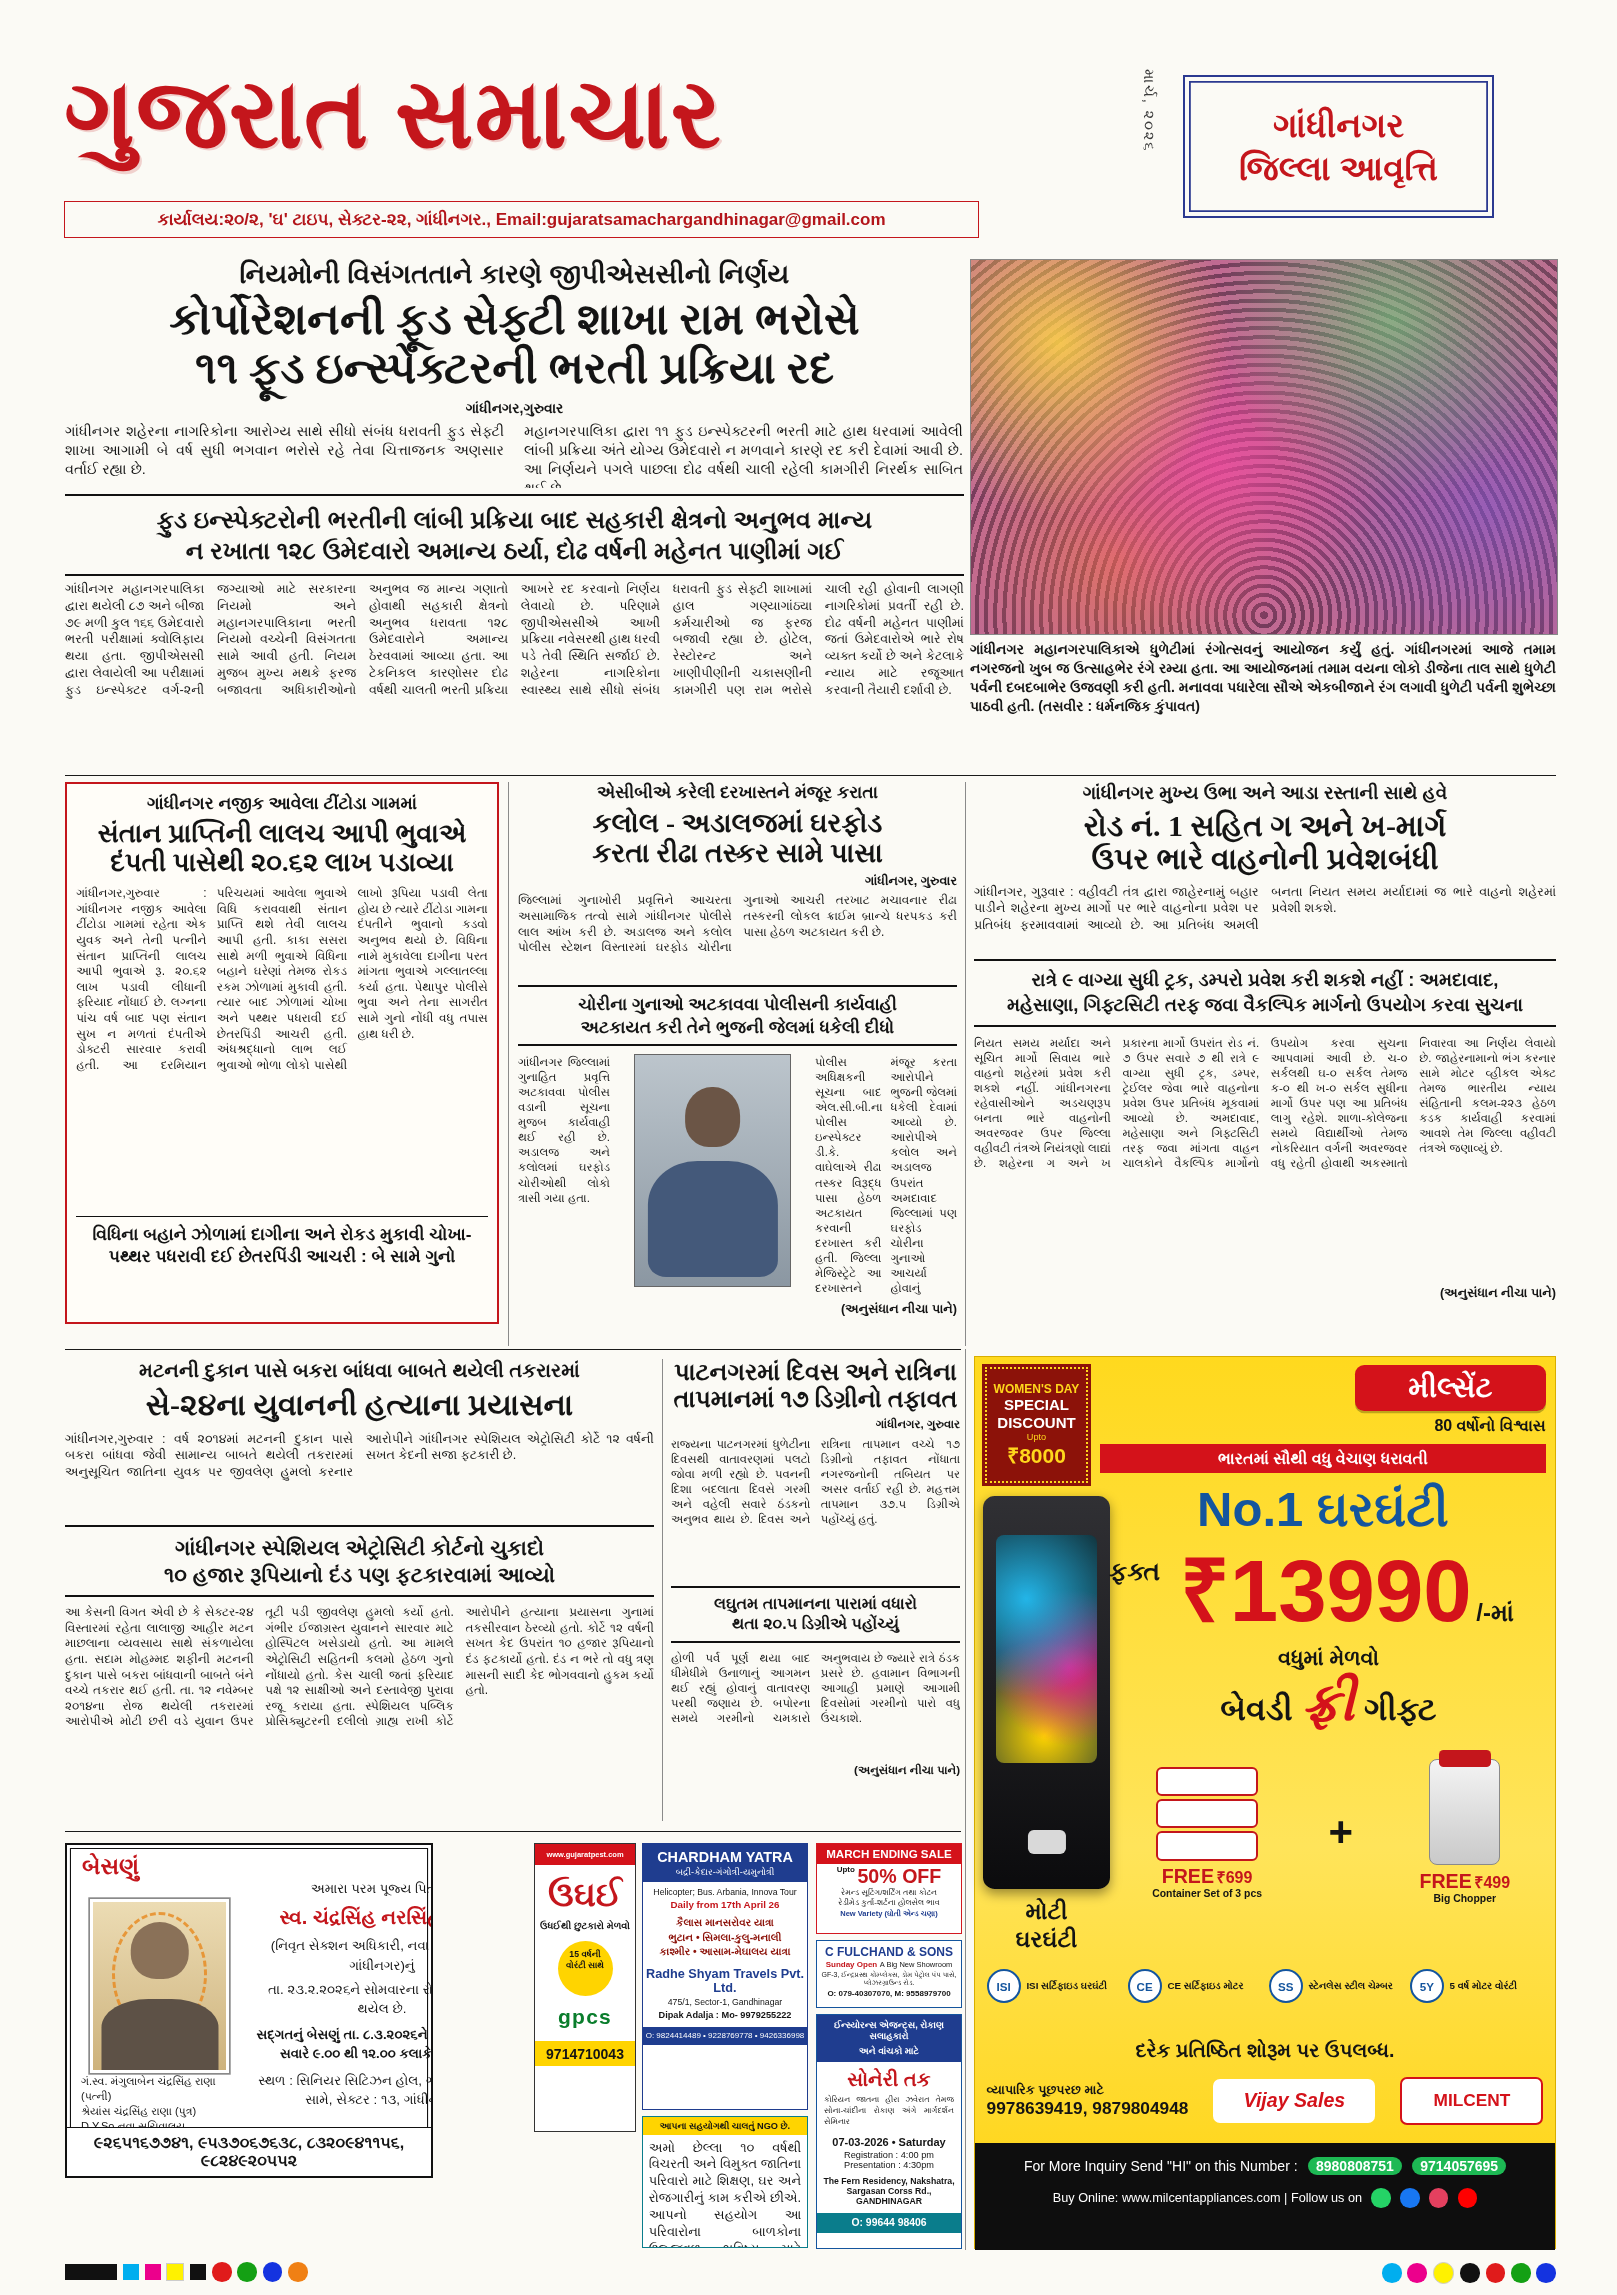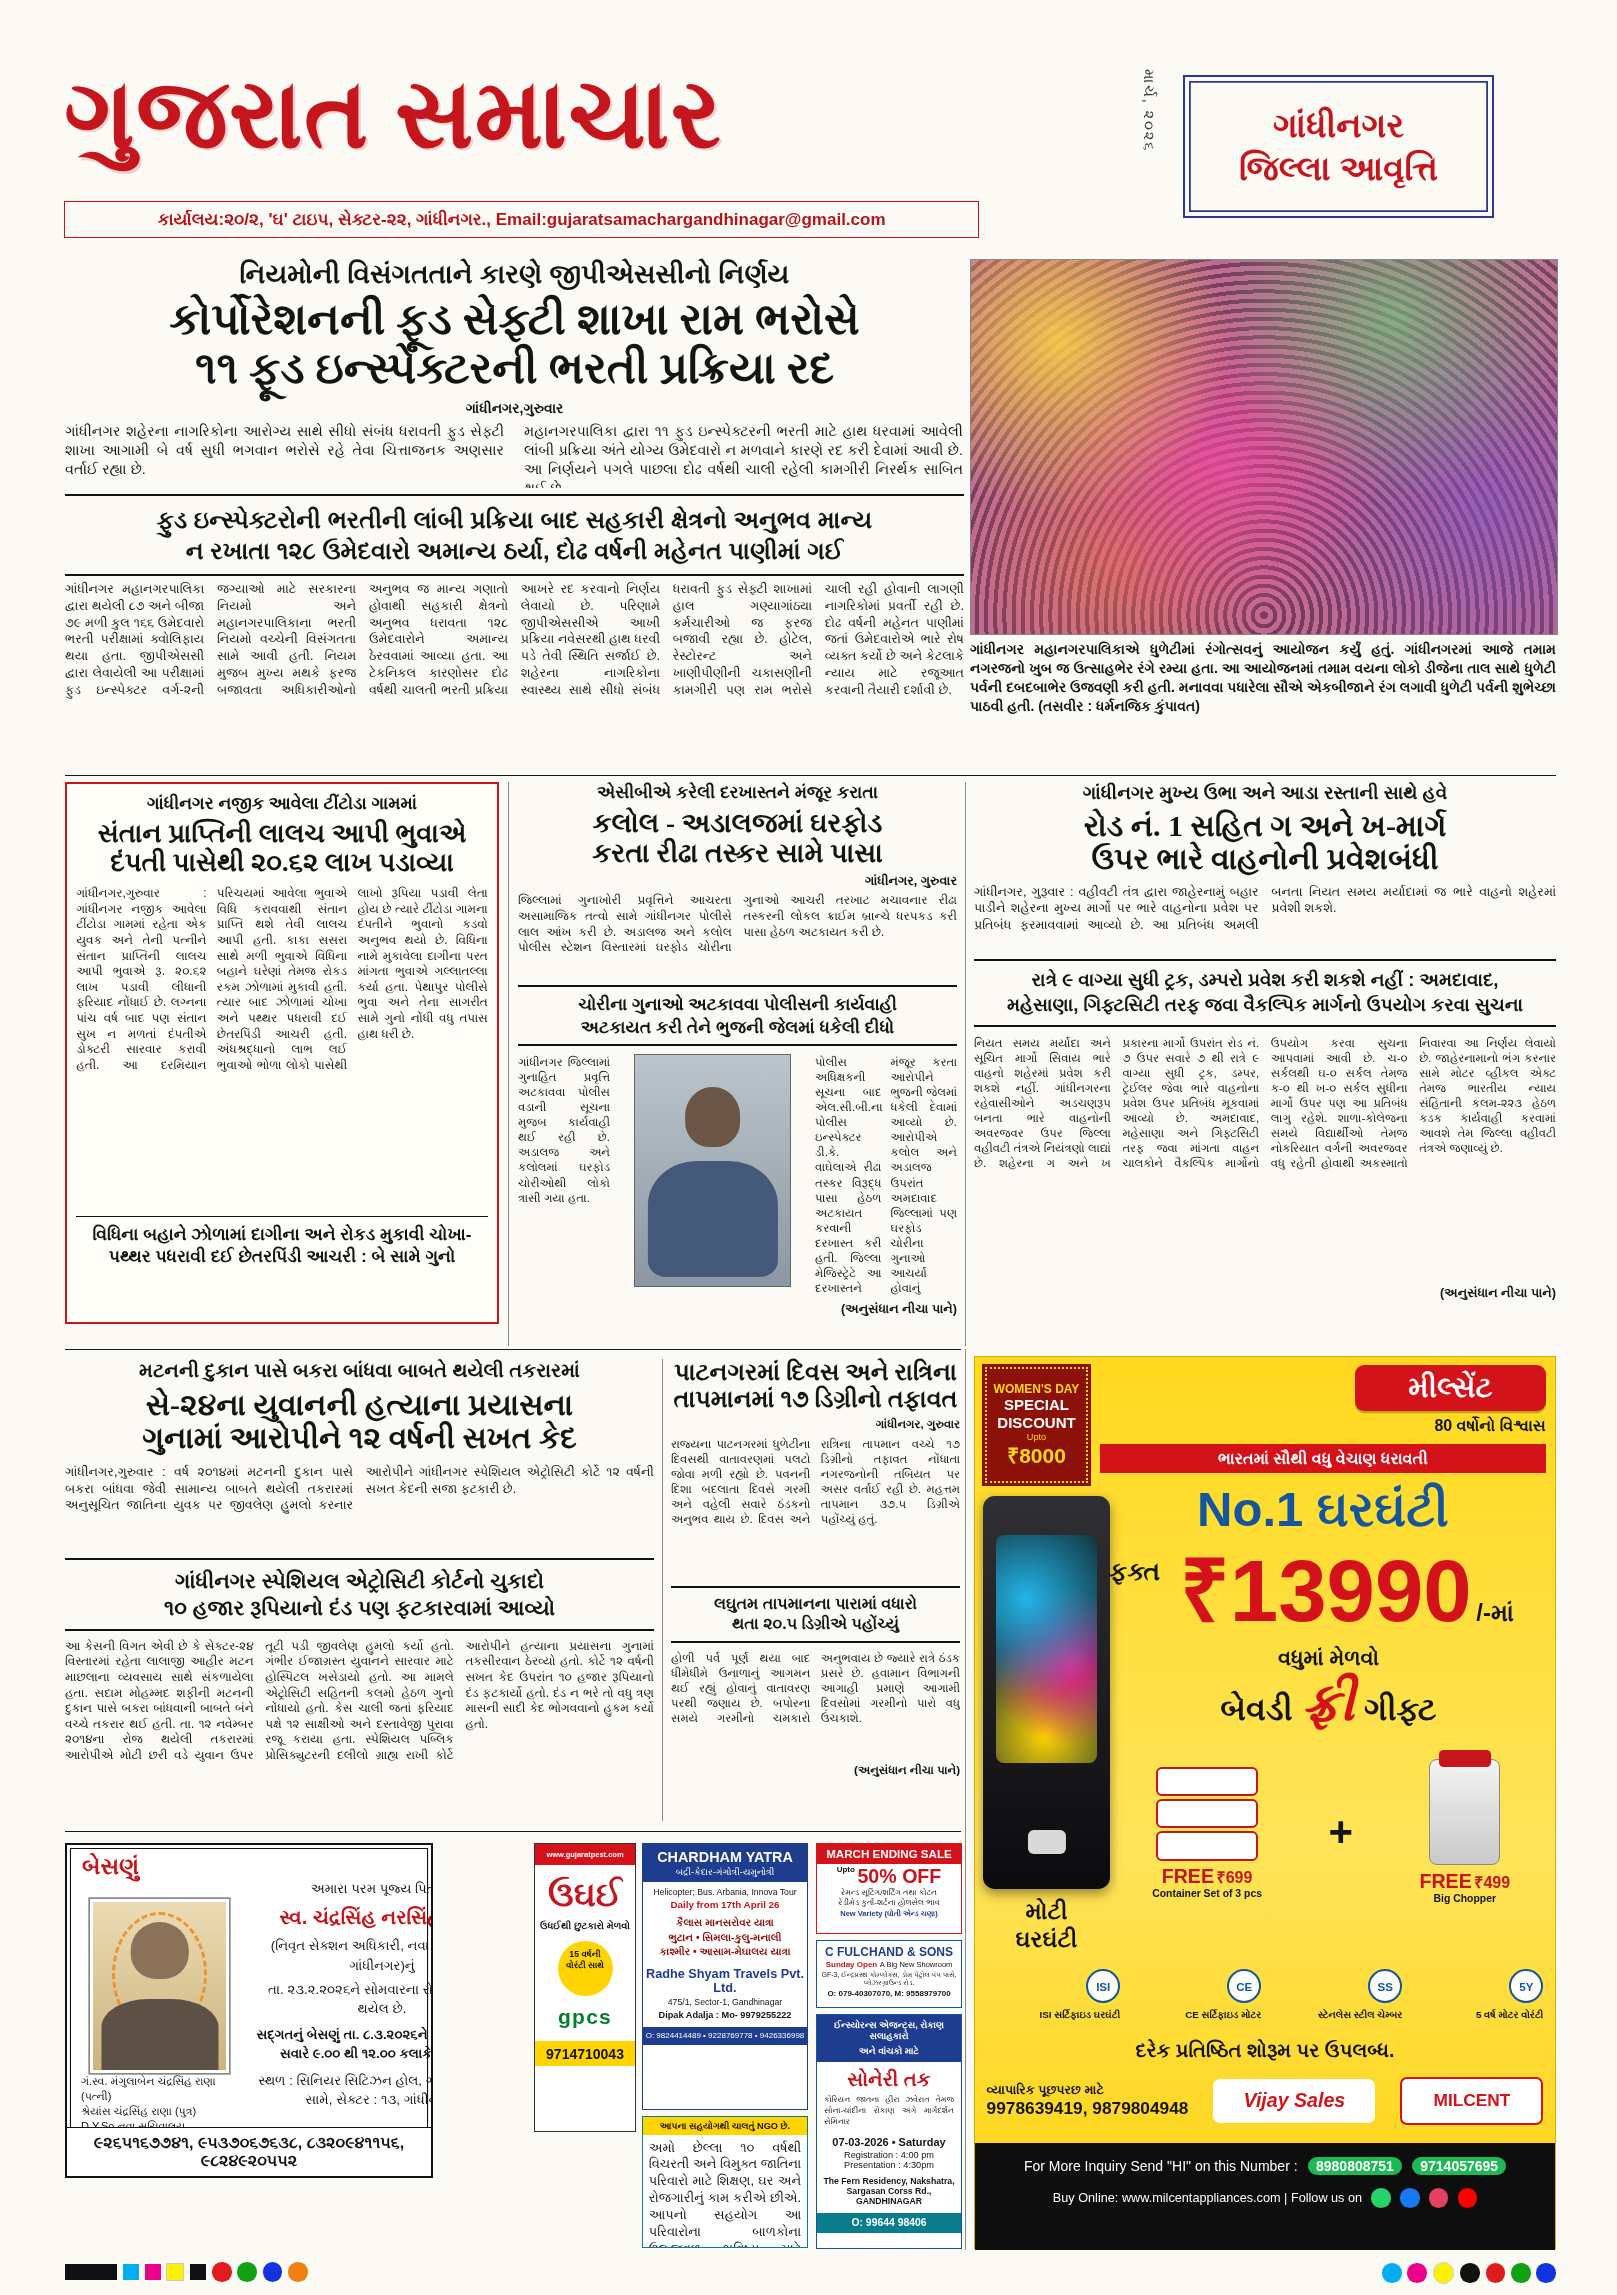--- a/index.html
+++ b/index.html
@@ -54,21 +54,21 @@
   .mill{background:linear-gradient(180deg,#303034,#0b0b0d);border-radius:11.6px;position:relative;box-shadow:0 4.6px 11.6px rgba(0,0,0,.4);}
   .mill .art{position:absolute;left:10%;right:10%;top:10%;bottom:32%;border-radius:8px;background:
      radial-gradient(circle at 30% 28%, #23b5e8, transparent 55%),
      radial-gradient(circle at 72% 58%, #e91e8c, transparent 52%),
      radial-gradient(circle at 48% 88%, #ffd400, transparent 46%),#113038;}
   .mill .knob{position:absolute;bottom:9%;left:50%;transform:translateX(-50%);width:30%;height:6%;background:#d9d9d9;border-radius:5.8px;}
   .tub{width:98px;height:25.4px;background:#fff;border:2.3px solid #c4161c;border-radius:5.8px;margin:2.9px auto;}
   .chopper{width:69px;height:104px;background:linear-gradient(#f4f4f4,#c9c9c9);border:1.7px solid #8a8a8a;border-radius:8px;position:relative;margin:0 auto;}
   .chopper .lid{position:absolute;top:-10.4px;left:12%;width:76%;height:17.3px;background:#c4161c;border-radius:4.6px;}
   .featic{width:30px;height:30px;border-radius:50%;border:2.3px solid #14559e;color:#14559e;display:flex;align-items:center;justify-content:center;font-size:11.6px;font-weight:800;background:#fff;}
-  .featitem{display:flex;align-items:flex-end;gap:5.8px;width:24%;flex-direction:column;}
+  .featitem{display:flex;align-items:center;gap:5.8px;width:24%;}
   .featlabel{font-size:9.8px;font-weight:bold;line-height:1.15;}
   .whitechip{background:#fff;border-radius:7px;display:flex;align-items:center;justify-content:center;font-weight:800;}
   .blackfooter{background:#0e0e0e;color:#fff;}
   .chip-green{background:#1db954;color:#fff;border-radius:10.4px;padding:1.2px 8px;font-weight:bold;}
   .dot{width:19.6px;height:19.6px;border-radius:50%;display:inline-block;}
   .sq{width:16px;height:16px;display:inline-block;}
   .bluehdr{background:#1f3d8f;color:#fff;text-align:center;}
   .tealstrip{background:#0a7d8c;color:#fff;text-align:center;font-weight:bold;}
   .ylwstrip{background:#ffd400;text-align:center;font-weight:bold;}
 </style>
@@ -158,21 +158,20 @@
     <div class="colsbody" style="margin-top:8px;height:248px;column-count:4;column-gap:11.6px;font-size:11.6px;line-height:1.3;">નિયત સમય મર્યાદા અને સૂચિત માર્ગો સિવાય ભારે વાહનો શહેરમાં પ્રવેશ કરી શકશે નહીં. ગાંધીનગરના રહેવાસીઓને અડચણરૂપ બનતા ભારે વાહનોની અવરજવર ઉપર જિલ્લા વહીવટી તંત્રએ નિયંત્રણો લાદ્યાં છે. શહેરના ગ અને ખ પ્રકારના માર્ગો ઉપરાંત રોડ નં. ૭ ઉપર સવારે ૭ થી રાત્રે ૯ વાગ્યા સુધી ટ્રક, ડમ્પર, ટ્રેઈલર જેવા ભારે વાહનોના પ્રવેશ ઉપર પ્રતિબંધ મૂકવામાં આવ્યો છે. અમદાવાદ, મહેસાણા અને ગિફ્ટસિટી તરફ જવા માંગતા વાહન ચાલકોને વૈકલ્પિક માર્ગોનો ઉપયોગ કરવા સુચના આપવામાં આવી છે. ચ-૦ સર્કલથી ઘ-૦ સર્કલ તેમજ ક-૦ થી ખ-૦ સર્કલ સુધીના માર્ગો ઉપર પણ આ પ્રતિબંધ લાગુ રહેશે. શાળા-કોલેજના સમયે વિદ્યાર્થીઓ તેમજ નોકરિયાત વર્ગની અવરજવર વધુ રહેતી હોવાથી અકસ્માતો નિવારવા આ નિર્ણય લેવાયો છે. જાહેરનામાનો ભંગ કરનાર સામે મોટર વ્હીકલ એક્ટ તેમજ ભારતીય ન્યાય સંહિતાની કલમ-૨૨૩ હેઠળ કડક કાર્યવાહી કરવામાં આવશે તેમ જિલ્લા વહીવટી તંત્રએ જણાવ્યું છે.</div>
     <div class="morenote" style="margin-top:3.5px;">(અનુસંધાન નીચા પાને)</div>
   </div>
 
   <div class="abs hline" style="left:65px;top:1349px;width:896px;"></div>
 
   <div class="abs" style="left:65px;top:1359px;width:589px;height:462px;">
     <div class="c b" style="font-size:19.6px;">મટનની દુકાન પાસે બકરા બાંધવા બાબતે થયેલી તકરારમાં</div>
     <div class="hl" style="font-size:30px;margin-top:5.8px;">
       <span class="block">સે-૨૪ના યુવાનની હત્યાના પ્રયાસના</span>
-      <span class="block">ગુનામાં આરોપીને ૧૨ વર્ષની સખત કેદ</span>
     </div>
     <div class="colsbody" style="margin-top:9.2px;height:87px;column-count:2;column-gap:12.7px;font-size:12.7px;line-height:1.3;">ગાંધીનગર,ગુરુવાર : વર્ષ ૨૦૧૪માં મટનની દુકાન પાસે બકરા બાંધવા જેવી સામાન્ય બાબતે થયેલી તકરારમાં અનુસૂચિત જાતિના યુવક પર જીવલેણ હુમલો કરનાર આરોપીને ગાંધીનગર સ્પેશિયલ એટ્રોસિટી કોર્ટે ૧૨ વર્ષની સખત કેદની સજા ફટકારી છે.</div>
     <div class="subband" style="margin-top:7px;padding:7px 0;font-size:21px;line-height:1.3;">
       <span class="block">ગાંધીનગર સ્પેશિયલ એટ્રોસિટી કોર્ટનો ચુકાદો</span>
       <span class="block">૧૦ હજાર રૂપિયાનો દંડ પણ ફટકારવામાં આવ્યો</span>
     </div>
     <div class="colsbody" style="margin-top:8px;height:191px;column-count:3;column-gap:11.6px;font-size:12px;line-height:1.3;">આ કેસની વિગત એવી છે કે સેક્ટર-૨૪ વિસ્તારમાં રહેતા લાલાજી આહીર મટન માછલાના વ્યવસાય સાથે સંકળાયેલા હતા. સદામ મોહમ્મદ શફીની મટનની દુકાન પાસે બકરા બાંધવાની બાબતે બંને વચ્ચે તકરાર થઈ હતી. તા. ૧૨ નવેમ્બર ૨૦૧૪ના રોજ થયેલી તકરારમાં આરોપીએ મોટી છરી વડે યુવાન ઉપર તૂટી પડી જીવલેણ હુમલો કર્યો હતો. ગંભીર ઈજાગ્રસ્ત યુવાનને સારવાર માટે હોસ્પિટલ ખસેડાયો હતો. આ મામલે એટ્રોસિટી સહિતની કલમો હેઠળ ગુનો નોંધાયો હતો. કેસ ચાલી જતાં ફરિયાદ પક્ષે ૧૨ સાક્ષીઓ અને દસ્તાવેજી પુરાવા રજૂ કરાયા હતા. સ્પેશિયલ પબ્લિક પ્રોસિક્યુટરની દલીલો ગ્રાહ્ય રાખી કોર્ટે આરોપીને હત્યાના પ્રયાસના ગુનામાં તકસીરવાન ઠેરવ્યો હતો. કોર્ટે ૧૨ વર્ષની સખત કેદ ઉપરાંત ૧૦ હજાર રૂપિયાનો દંડ ફટકાર્યો હતો. દંડ ન ભરે તો વધુ ત્રણ માસની સાદી કેદ ભોગવવાનો હુકમ કર્યો હતો.</div>
   </div>
 
   <div class="abs vline" style="left:662px;top:1359px;height:462px;"></div>

